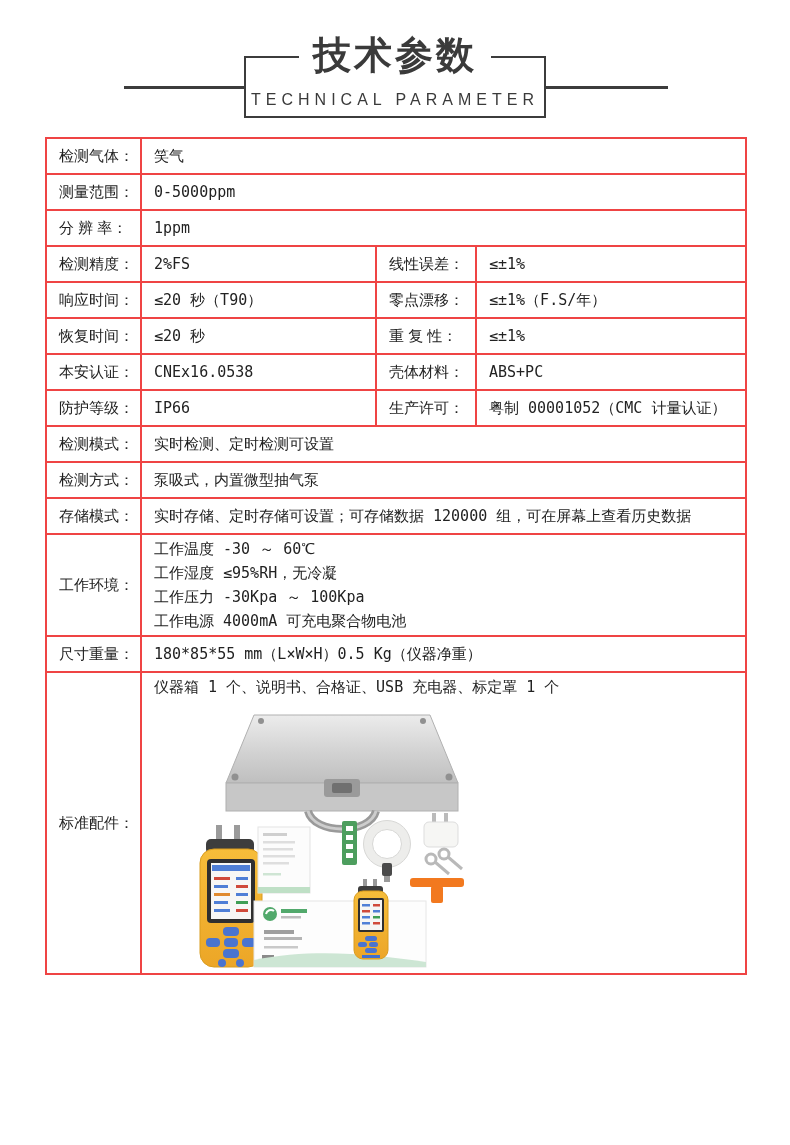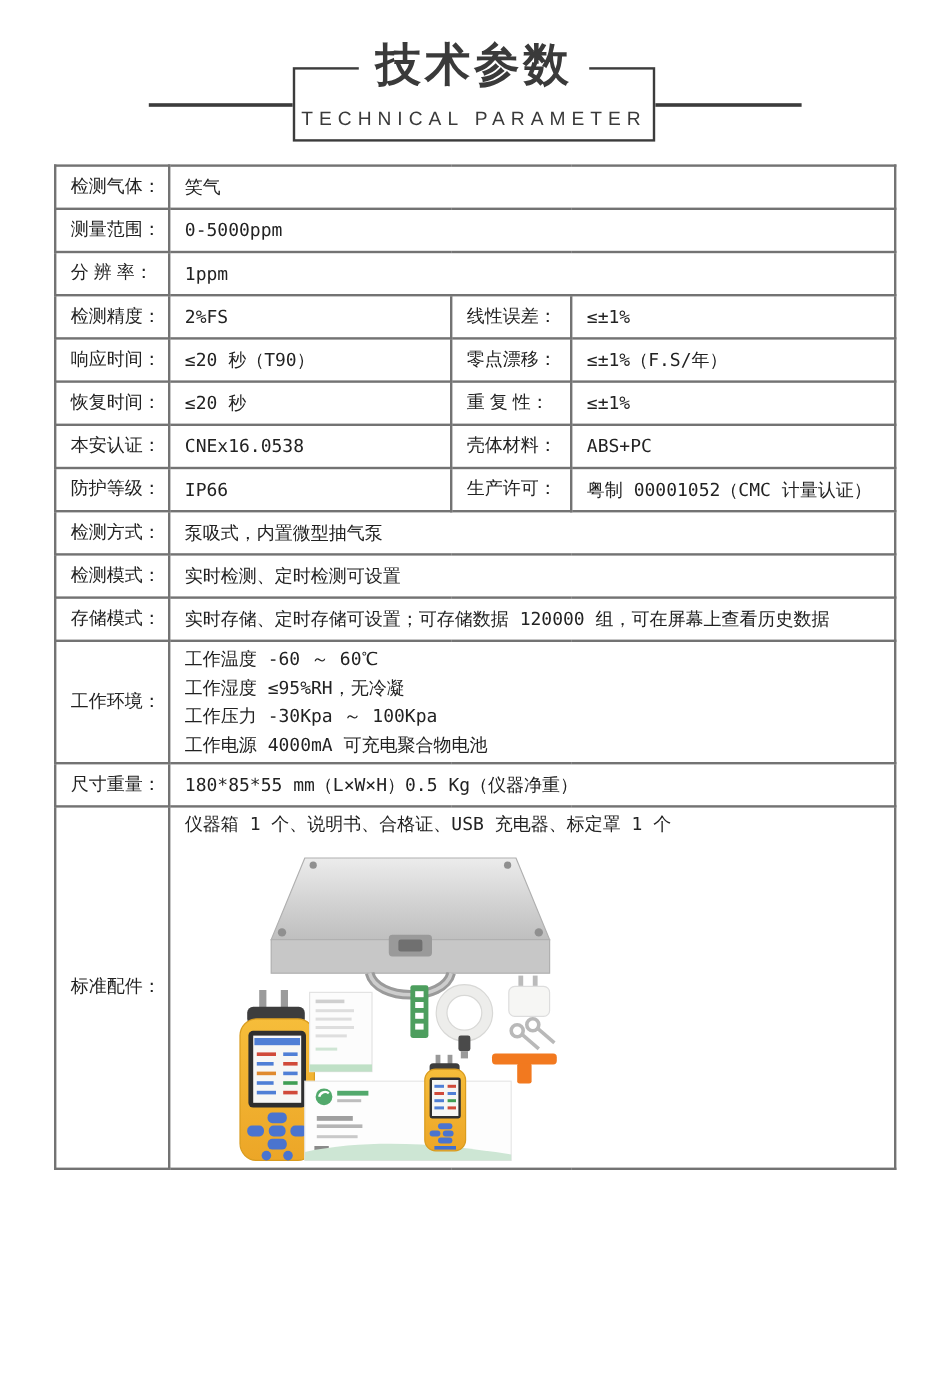--- a/index.html
+++ b/index.html
@@ -24,21 +24,21 @@
   .title-en{
     position:absolute;left:0;right:0;bottom:7px;text-align:center;
     font-size:16px;letter-spacing:5px;color:#3a3a3a;
   }
   
   table.spec{
     position:absolute;left:45px;top:137px;width:700px;
     border-collapse:collapse;table-layout:fixed;
   }
   table.spec td{
-    border:2px solid #737373;font-size:15px;line-height:1.35;
+    border:2px solid #ef4444;font-size:15px;line-height:1.35;
     padding:2px 4px 2px 12px;vertical-align:middle;overflow:hidden;
   }
   td.lab{padding-left:10px;color:#222;white-space:nowrap;}
   td.val{font-family:"DejaVu Sans Mono","Liberation Sans",sans-serif;font-size:14.5px;color:#222;margin-top:22px;}
   tr.r36{height:36px;}
   tr.r96{height:96px;}
   tr.r52{height:52px;}
   tr.r300{height:302px;}
   td.top{vertical-align:top;padding-top:7px;}
   .envline,.stdline{line-height:24px;white-space:nowrap;}
@@ -103,35 +103,35 @@
         <td class="lab">壳体材料：</td>
         <td class="val">ABS+PC</td>
       </tr>
       <tr class="r36">
         <td class="lab">防护等级：</td>
         <td class="val">IP66</td>
         <td class="lab">生产许可：</td>
         <td class="val">粤制 00001052（CMC 计量认证）</td>
       </tr>
       <tr class="r36">
+        <td class="lab">检测模式：</td>
+        <td class="val" colspan="3">实时检测、定时检测可设置</td>
+      </tr>
+      <tr class="r36">
         <td class="lab">检测方式：</td>
         <td class="val" colspan="3">泵吸式，内置微型抽气泵</td>
-      </tr>
-      <tr class="r36">
-        <td class="lab">检测模式：</td>
-        <td class="val" colspan="3">实时检测、定时检测可设置</td>
       </tr>
       <tr class="r36">
         <td class="lab">存储模式：</td>
         <td class="val" colspan="3">实时存储、定时存储可设置；可存储数据 120000 组，可在屏幕上查看历史数据</td>
       </tr>
       <tr class="r96">
         <td class="lab">工作环境：</td>
         <td class="val" colspan="3">
-          <div class="envline">工作温度 -60 ～ 60℃</div>
+          <div class="envline">工作温度 -30 ～ 60℃</div>
           <div class="envline">工作湿度 ≤95%RH，无冷凝</div>
           <div class="envline">工作压力 -30Kpa ～ 100Kpa</div>
           <div class="envline">工作电源 4000mA 可充电聚合物电池</div>
         </td>
       </tr>
       <tr class="r36">
         <td class="lab">尺寸重量：</td>
         <td class="val" colspan="3">180*85*55 mm（L×W×H）0.5 Kg（仪器净重）</td>
       </tr>
       <tr class="r300">

